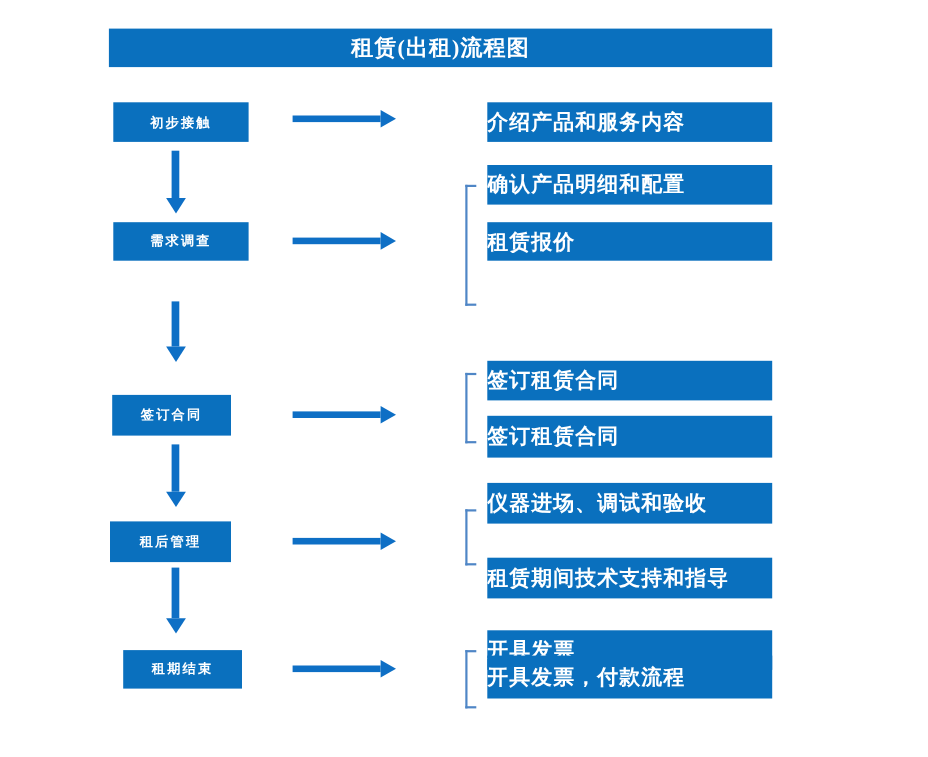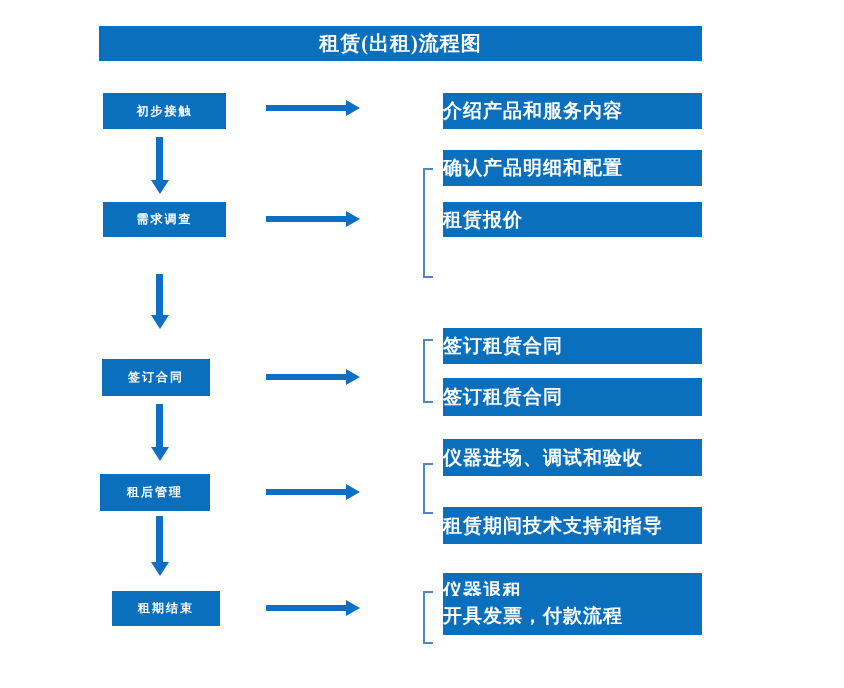--- a/index.html
+++ b/index.html
@@ -104,16 +104,16 @@
 
   <div class="output-box" style="top:134px;height:36px">确认产品明细和配置</div>
   <div class="output-box" style="top:186px;height:35px">租赁报价</div>
 
   <div class="output-box" style="top:312px;height:36px">签订租赁合同</div>
   <div class="output-box" style="top:362px;height:38px">签订租赁合同</div>
 
   <div class="output-box" style="top:423px;height:37px">仪器进场、调试和验收</div>
   <div class="output-box" style="top:491px;height:37px">租赁期间技术支持和指导</div>
 
-  <div class="output-box" style="top:557px;height:36px">仪器退租</div>
+  <div class="output-box" style="top:557px;height:36px">开具发票</div>
   <div class="output-box" style="top:580px;height:39px">开具发票，付款流程</div>
 
 </div>
 
 </body></html>

